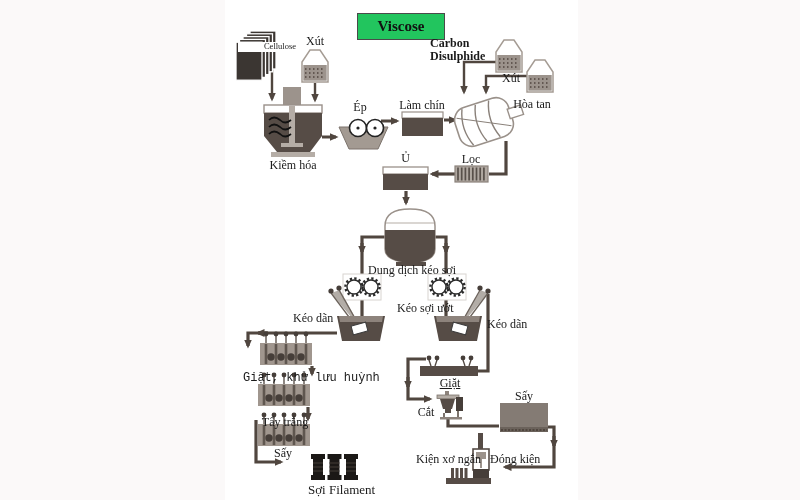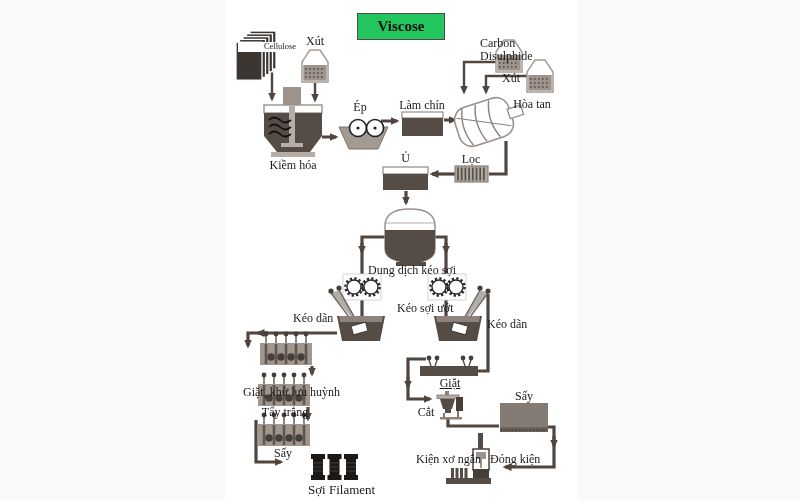--- a/index.html
+++ b/index.html
@@ -262,32 +262,32 @@
     </g>
   </svg>
 
   <div class="title-box">Viscose</div>
 
   <div class="lbl lbl-white" style="left:238px;top:42px;width:52px;font-size:8.5px;padding-left:16px;">Cellulose</div>
   <div class="lbl" style="left:300px;top:35px;width:30px;">Xút</div>
   <div class="lbl" style="left:263px;top:159px;width:60px;">Kiềm hóa</div>
   <div class="lbl" style="left:348px;top:101px;width:24px;">Ép</div>
   <div class="lbl" style="left:399px;top:99px;width:46px;">Làm chín</div>
-  <div class="lbl prelines" style="left:480px;top:37px;width:50px;">Carbon
+  <div class="lbl prelines" style="left:430px;top:37px;width:50px;font-weight:bold;">Carbon
 Disulphide</div>
   <div class="lbl" style="left:498px;top:72px;width:26px;">Xút</div>
   <div class="lbl" style="left:510px;top:98px;width:44px;">Hòa tan</div>
   <div class="lbl" style="left:383px;top:152px;width:45px;">Ủ</div>
   <div class="lbl" style="left:453px;top:153px;width:36px;">Lọc</div>
   <div class="lbl" style="left:368px;top:264px;width:80px;">Dung dịch kéo sợi</div>
   <div class="lbl" style="left:397px;top:302px;width:52px;">Kéo sợi ướt</div>
   <div class="lbl" style="left:293px;top:312px;width:38px;">Kéo dãn</div>
   <div class="lbl" style="left:487px;top:318px;width:38px;">Kéo dãn</div>
-  <div class="lbl" style="left:243px;top:386px;width:94px;">Giặt, khử lưu huỳnh</div>
-  <div class="lbl" style="left:260px;top:406px;width:50px;">Tẩy trắng</div>
+  <div class="lbl" style="left:243px;top:372px;width:94px;font-family:Liberation Mono, monospace;">Giặt, khử lưu huỳnh</div>
+  <div class="lbl" style="left:260px;top:416px;width:50px;">Tẩy trắng</div>
   <div class="lbl" style="left:266px;top:447px;width:34px;">Sấy</div>
   <div class="lbl small" style="left:308px;top:483px;width:54px;">Sợi Filament</div>
   <div class="lbl" style="left:428px;top:377px;width:44px;text-decoration:underline;">Giặt</div>
   <div class="lbl" style="left:414px;top:406px;width:24px;">Cắt</div>
   <div class="lbl" style="left:506px;top:390px;width:36px;">Sấy</div>
   <div class="lbl" style="left:416px;top:453px;width:56px;font-size:12px;">Kiện xơ ngắn</div>
   <div class="lbl" style="left:490px;top:453px;width:50px;text-align:right;">Đóng kiện</div>
 </div>
 
 </body></html>

